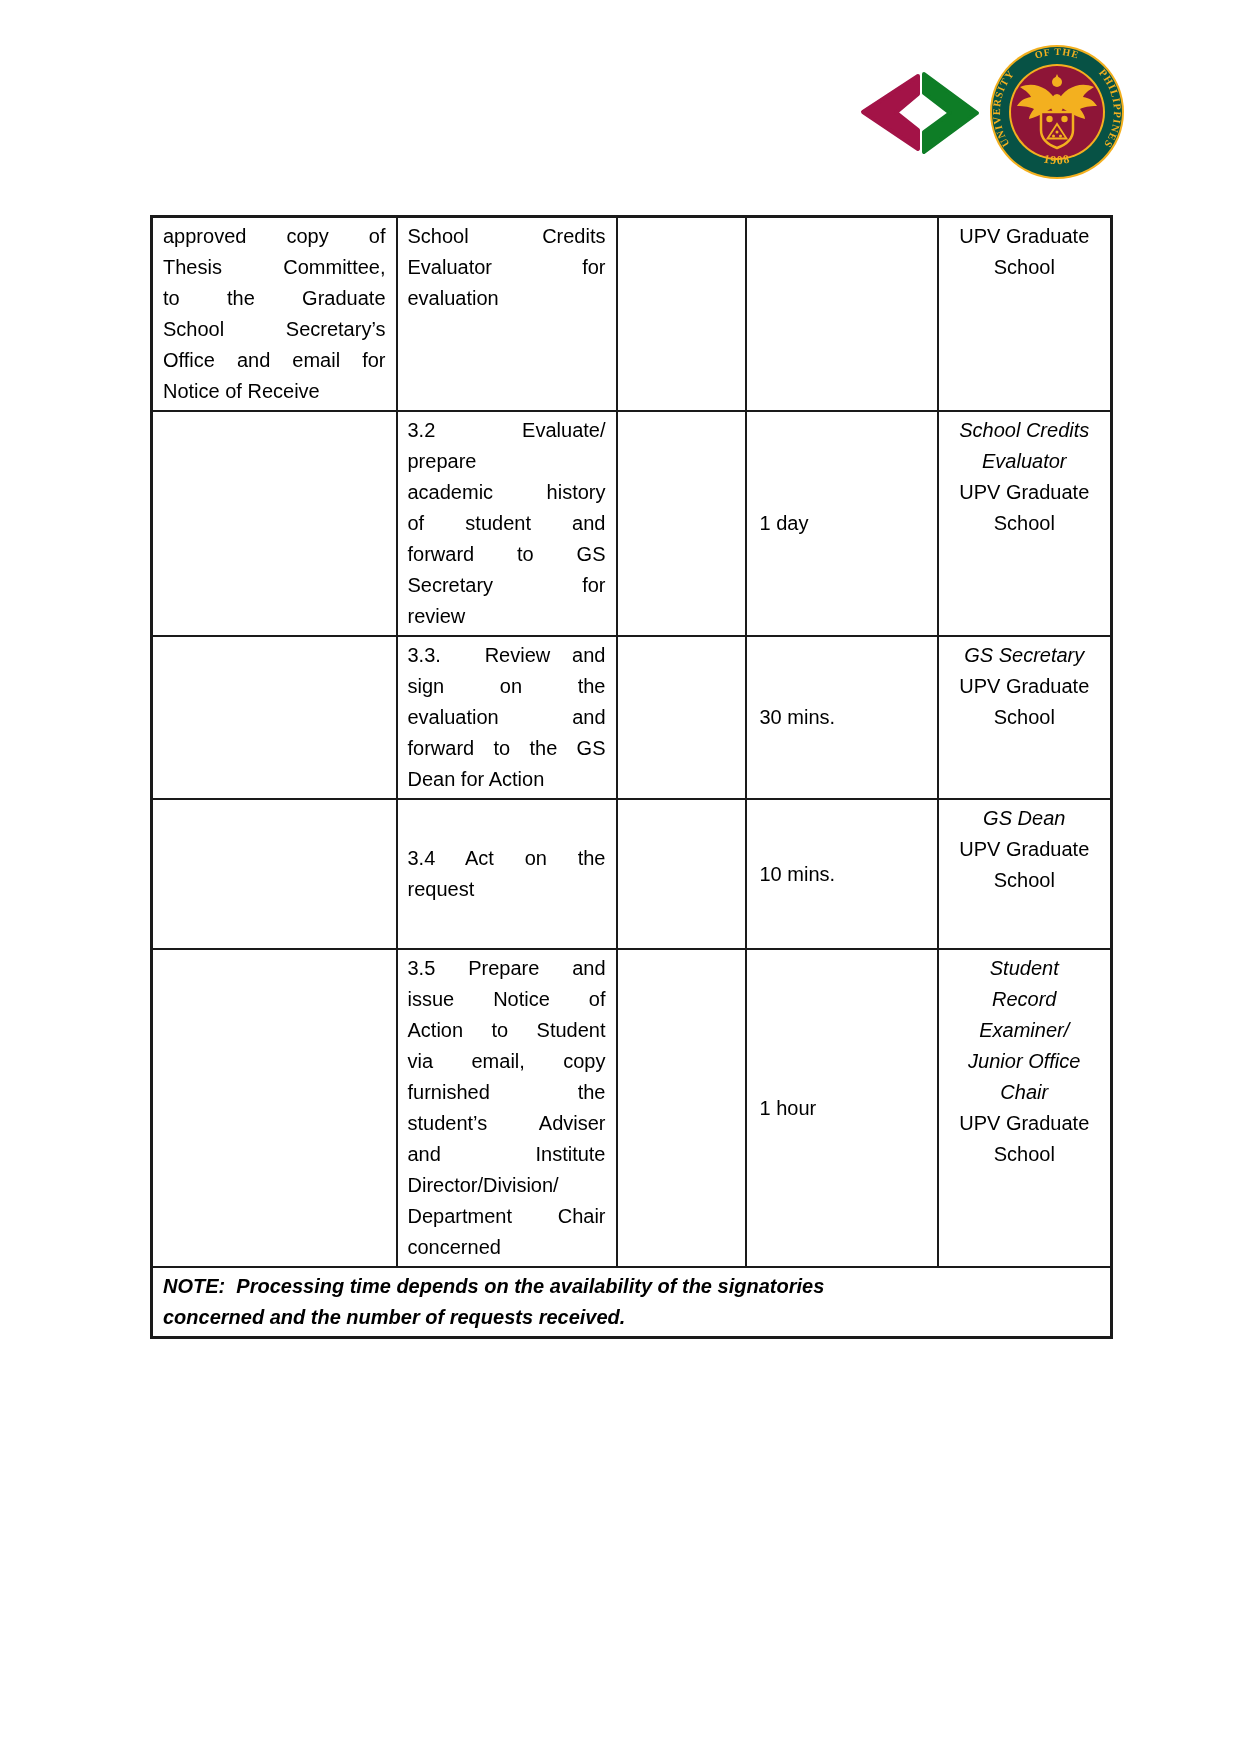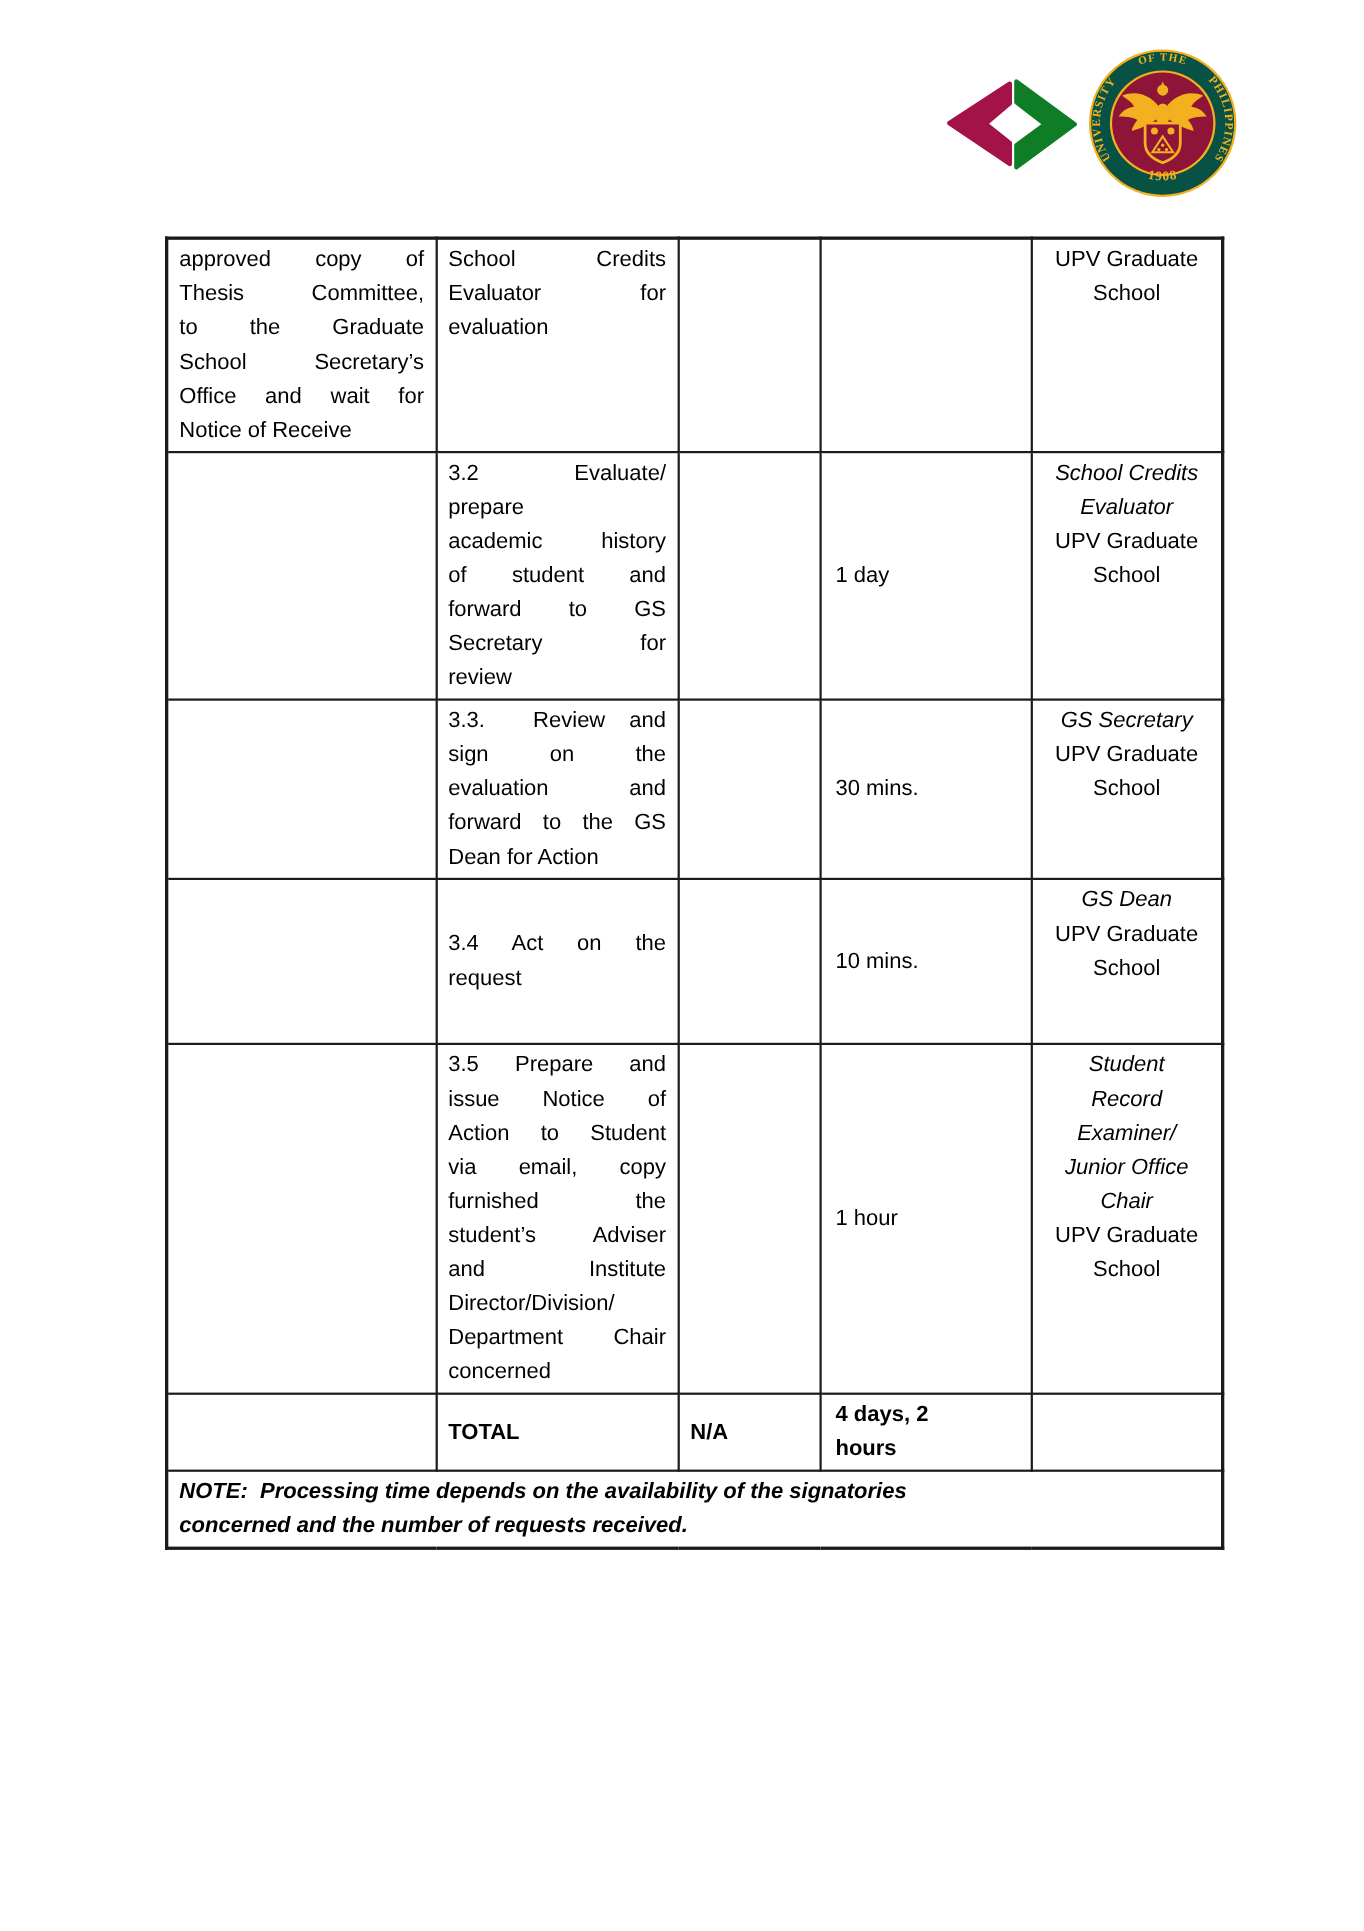--- a/index.html
+++ b/index.html
@@ -106,21 +106,21 @@
         <col style="width: 192px;">
         <col style="width: 174px;">
       </colgroup>
       <tbody>
         <tr style="height: 183px;">
           <td class="c1" style="border-color: rgb(26, 26, 26);">
             <div class="line al-justify">approved copy of</div>
             <div class="line al-justify">Thesis Committee,</div>
             <div class="line al-justify">to the Graduate</div>
             <div class="line al-justify">School Secretary’s</div>
-            <div class="line al-justify">Office and wait for</div>
+            <div class="line al-justify">Office and email for</div>
             <div class="line al-justify last">Notice of Receive</div>
           </td>
           <td class="c2" style="border-color: rgb(26, 26, 26);">
             <div class="line al-justify">School Credits</div>
             <div class="line al-justify">Evaluator for</div>
             <div class="line al-justify last">evaluation</div>
           </td>
           <td class="c3" style="border-color: rgb(26, 26, 26);"></td>
           <td class="c4" style="border-color: rgb(26, 26, 26);"></td>
           <td class="c5" style="border-color: rgb(26, 26, 26);">
@@ -206,34 +206,20 @@
           <td class="c5" style="border-color: rgb(26, 26, 26);">
             <div class="line al-center it">Student</div>
             <div class="line al-center it">Record</div>
             <div class="line al-center it">Examiner/</div>
             <div class="line al-center it">Junior Office</div>
             <div class="line al-center it">Chair</div>
             <div class="line al-center">UPV Graduate</div>
             <div class="line al-center last">School</div>
           </td>
         </tr>
-        <tr style="height: 64px;">
-          <td class="c1" style="border-color: rgb(26, 26, 26);"></td>
-          <td class="c2 va-middle" style="border-color: rgb(26, 26, 26);">
-            <div class="line al-left last b">TOTAL</div>
-          </td>
-          <td class="c3 va-middle" style="border-color: rgb(26, 26, 26);">
-            <div class="line al-left last b">N/A</div>
-          </td>
-          <td class="c4" style="border-color: rgb(26, 26, 26);">
-            <div class="line al-left b">4 days, 2</div>
-            <div class="line al-left last b">hours</div>
-          </td>
-          <td class="c5" style="border-color: rgb(26, 26, 26);"></td>
-        </tr>
         <tr style="height: 63px;">
           <td colspan="5" class="c1" style="border-color: rgb(26, 26, 26);">
             <div class="line al-left b it">NOTE:&nbsp; Processing time depends on the availability of the signatories</div>
             <div class="line al-left last b it">concerned and the number of requests received.</div>
           </td>
         </tr>
       </tbody>
     </table>
 
 </div>

